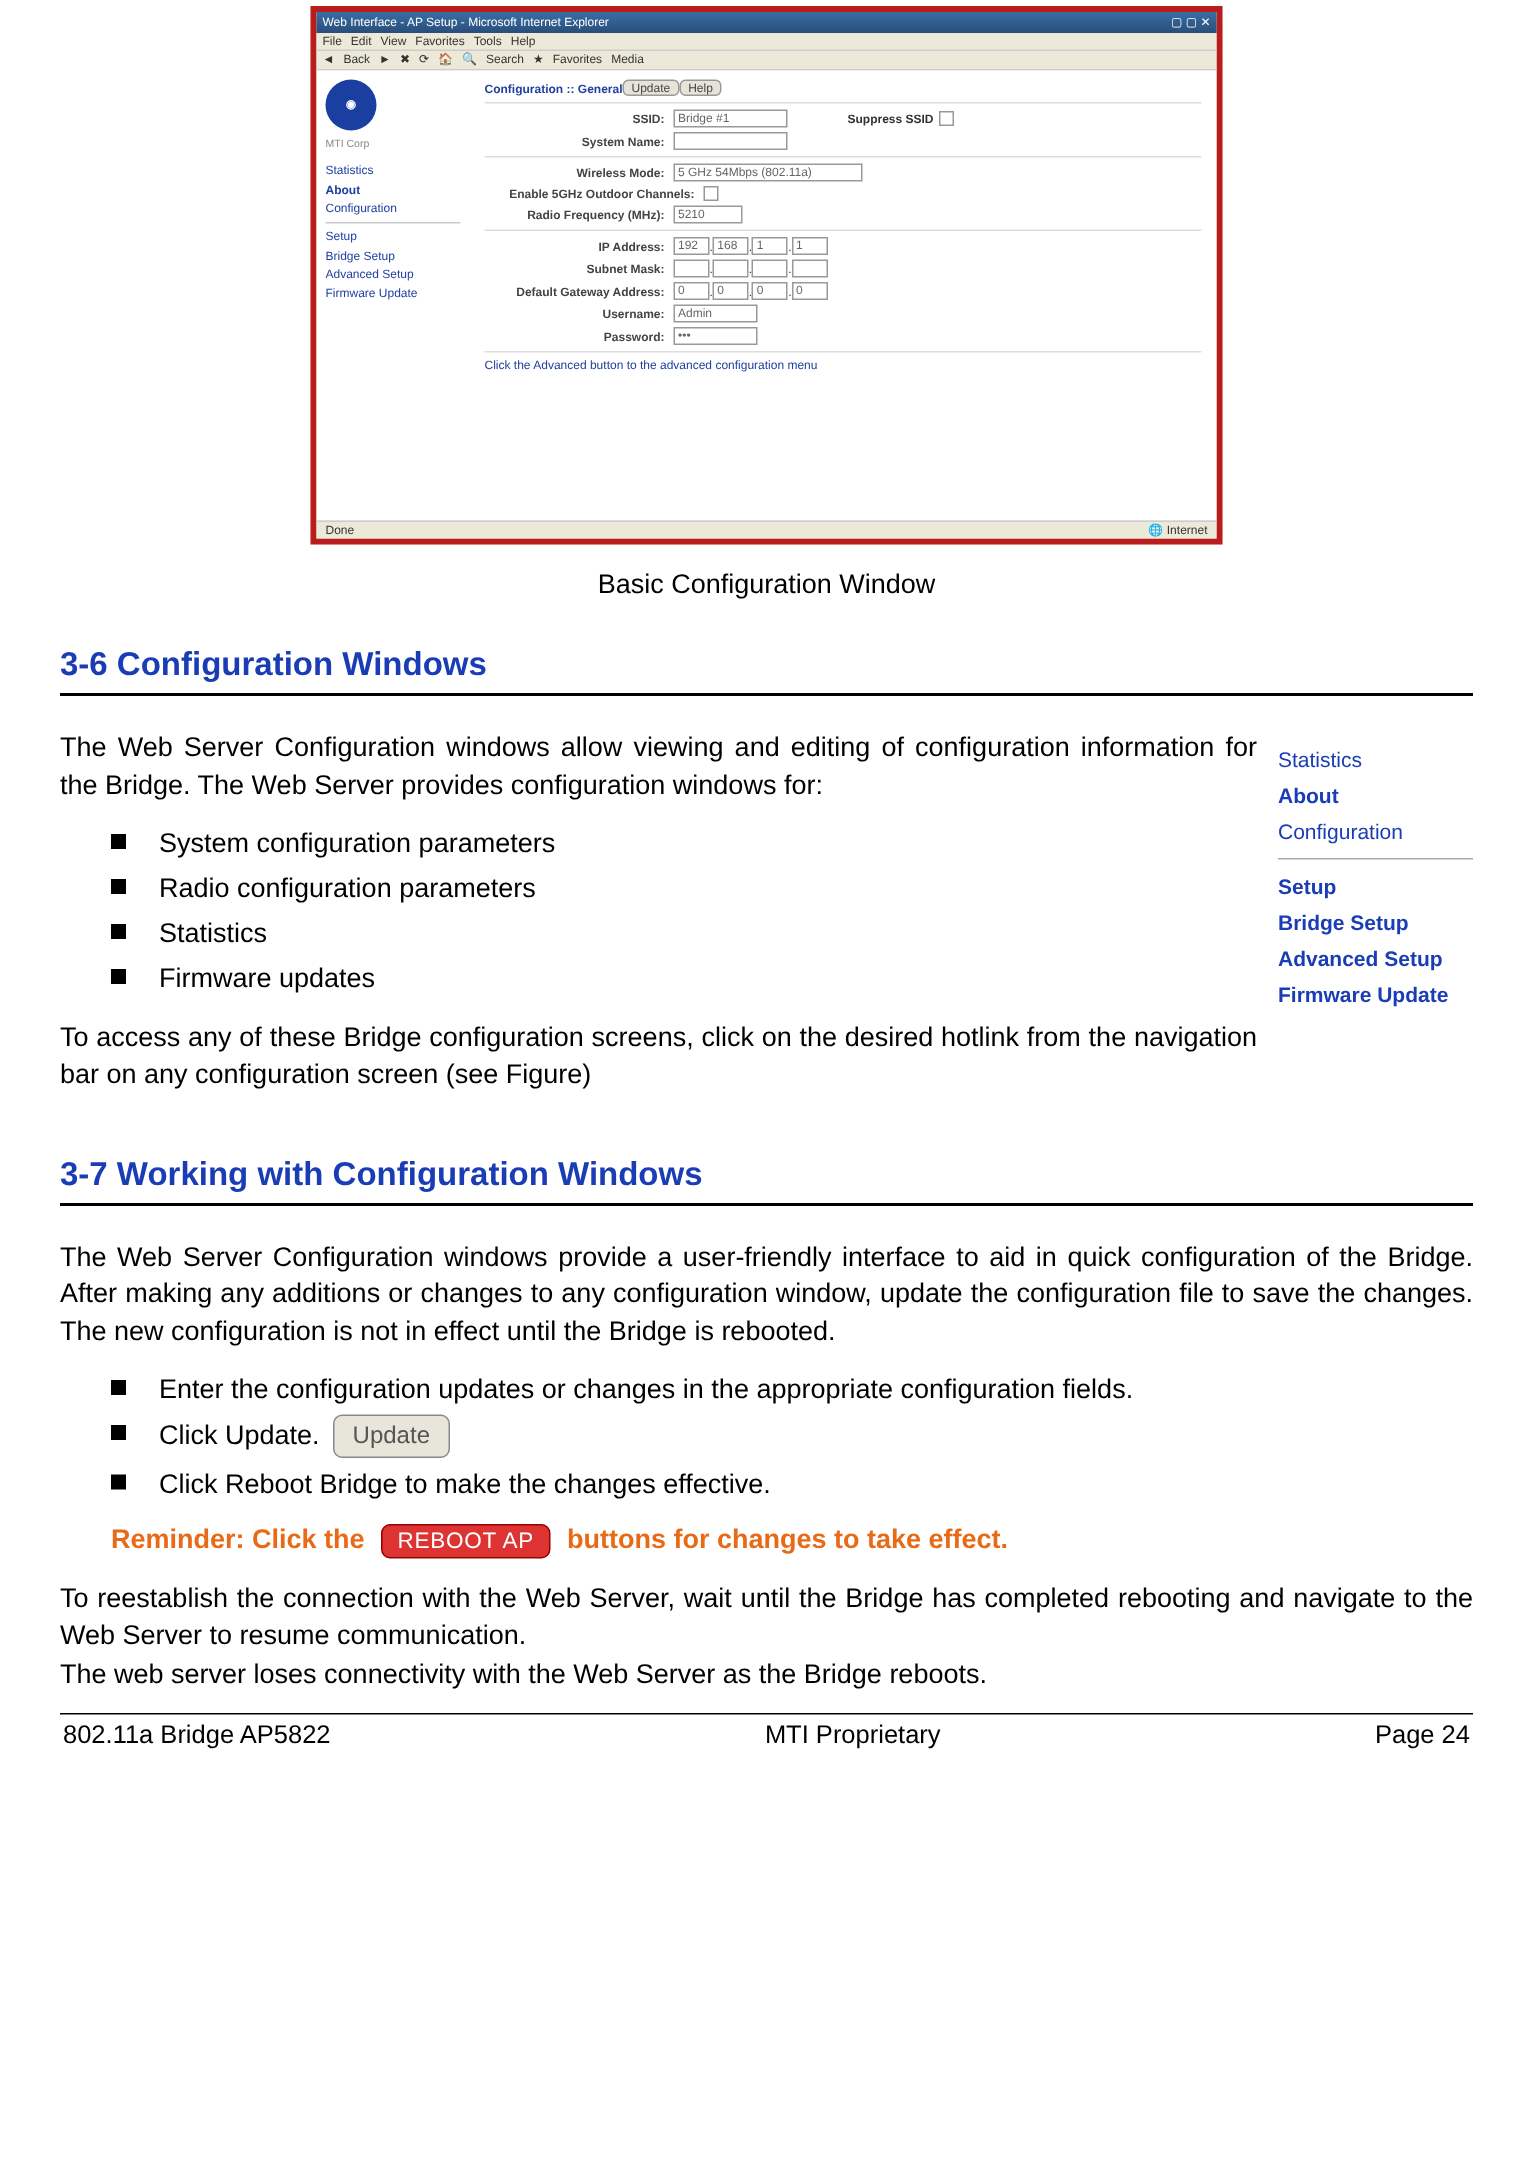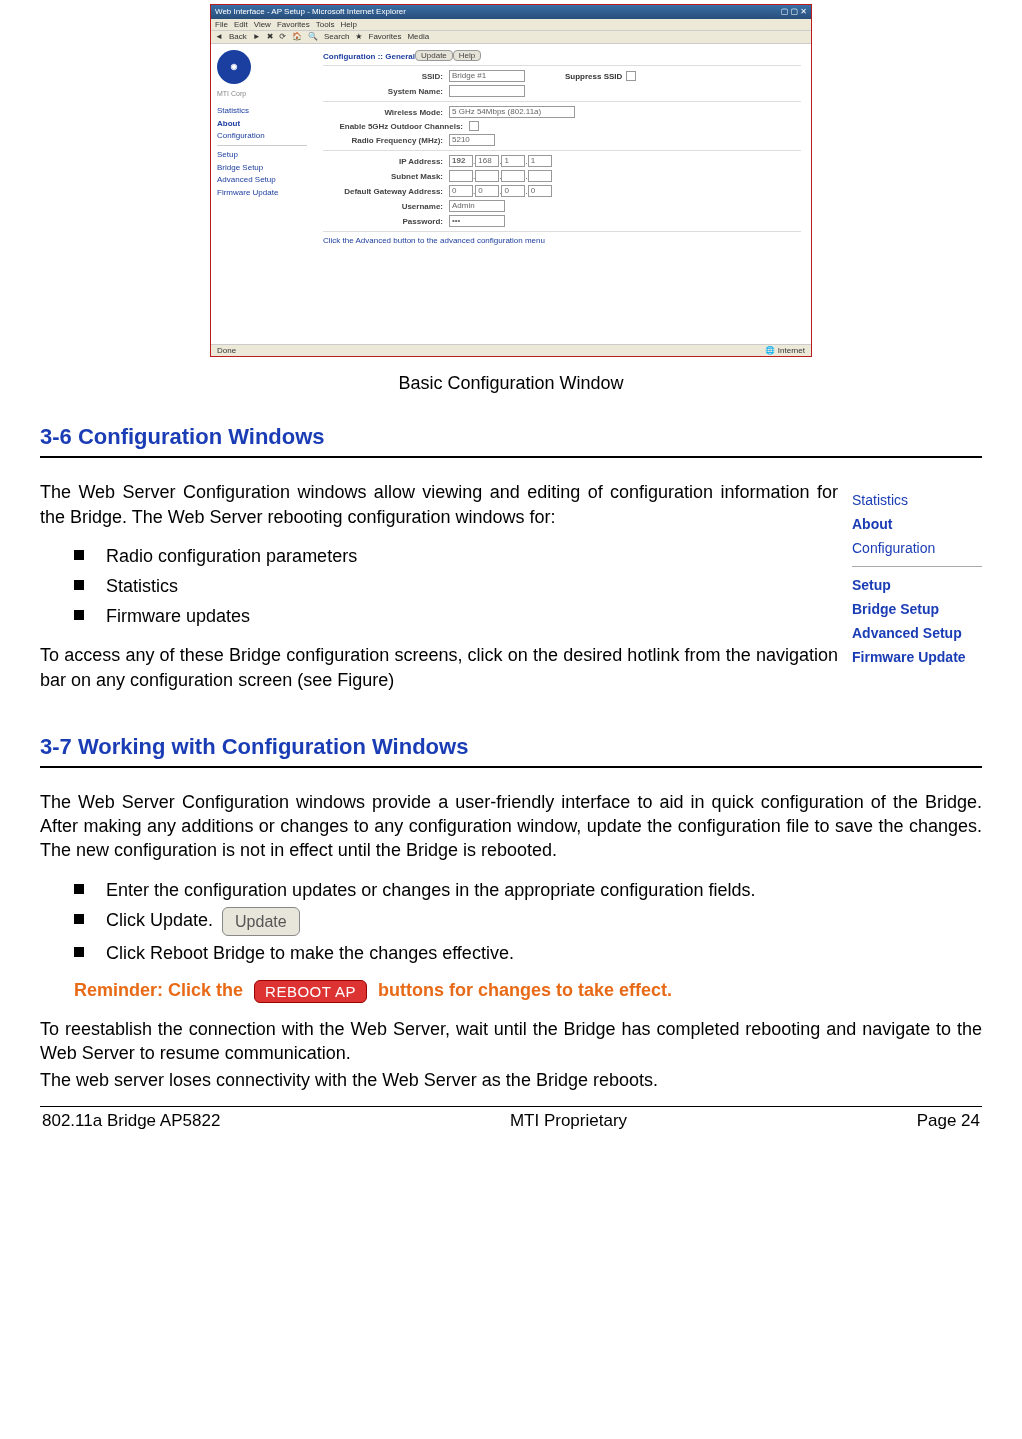--- a/index.html
+++ b/index.html
@@ -12,21 +12,21 @@
     width: 1022px;
   }
   .page {
     padding: 0 40px 8px 40px;
     box-sizing: border-box;
   }
   
   .screenshot {
     width: 600px;
     margin: 4px auto 10px auto;
-    border: 1px solid #b91c1c;
+    border: 4px solid #b91c1c;
     background: #ece9d8;
     font-size: 8px;
     line-height: 1.2;
     font-family: Tahoma, Arial, sans-serif;
   }
   .titlebar {
     background: linear-gradient(#3a6ea5,#284e7a);
     color: #fff;
     padding: 2px 4px;
     display: flex;
@@ -188,21 +188,21 @@
           <span class="flab" style="width:140px;">Enable 5GHz Outdoor Channels:</span>
           <span style="border:1px solid #999;width:8px;height:8px;"></span>
         </div>
         <div class="frow">
           <span class="flab">Radio Frequency (MHz):</span>
           <span class="fsel" style="width:40px;">5210</span>
         </div>
         <hr style="border:none;border-top:1px solid #ddd;margin:4px 0;">
         <div class="frow">
           <span class="flab">IP Address:</span>
-          <span class="ftxt" style="width:18px;font-weight:bold;">192</span>.
+          <span class="ftxt" style="width:18px;">192</span>.
           <span class="ftxt" style="width:18px;">168</span>.
           <span class="ftxt" style="width:18px;">1</span>.
           <span class="ftxt" style="width:18px;">1</span>
         </div>
         <div class="frow">
           <span class="flab">Subnet Mask:</span>
           <span class="ftxt" style="width:18px;"></span>.
           <span class="ftxt" style="width:18px;"></span>.
           <span class="ftxt" style="width:18px;"></span>.
           <span class="ftxt" style="width:18px;"></span>
@@ -246,23 +246,24 @@
       <div class="nt-item" style="font-weight:normal;">Statistics</div>
       <div class="nt-item">About</div>
       <div class="nt-item" style="font-weight:normal;">Configuration</div>
       <hr>
       <div class="nt-item">Setup</div>
       <div class="nt-item">Bridge Setup</div>
       <div class="nt-item">Advanced Setup</div>
       <div class="nt-item">Firmware Update</div>
     </div>
 
-    <p class="para">The Web Server Configuration windows allow viewing and editing of configuration information for the Bridge. The Web Server rebooting configuration windows for:</p>
+    <p class="para">The Web Server Configuration windows allow viewing and editing of configuration information for the Bridge. The Web Server provides configuration windows for:</p>
 
     <ul class="square">
+      <li>System configuration parameters</li>
       <li>Radio configuration parameters</li>
       <li>Statistics</li>
       <li>Firmware updates</li>
     </ul>
 
     <p class="para">To access any of these Bridge configuration screens, click on the desired hotlink from the navigation bar on any configuration screen (see Figure)</p>
   </div>
 
   <div class="h2">3-7 Working with Configuration Windows</div>
   <hr class="hr">

